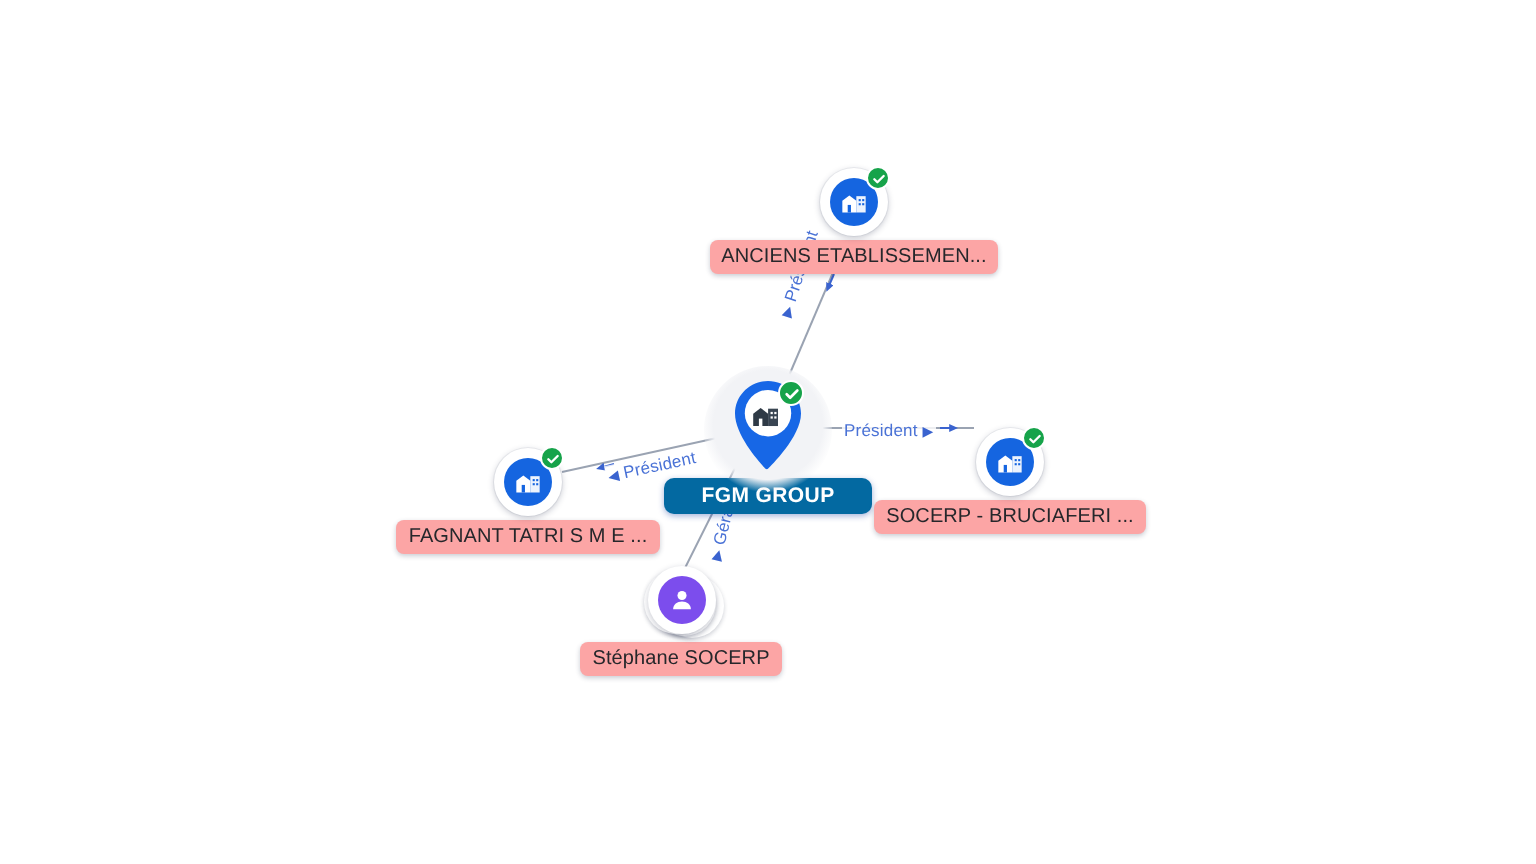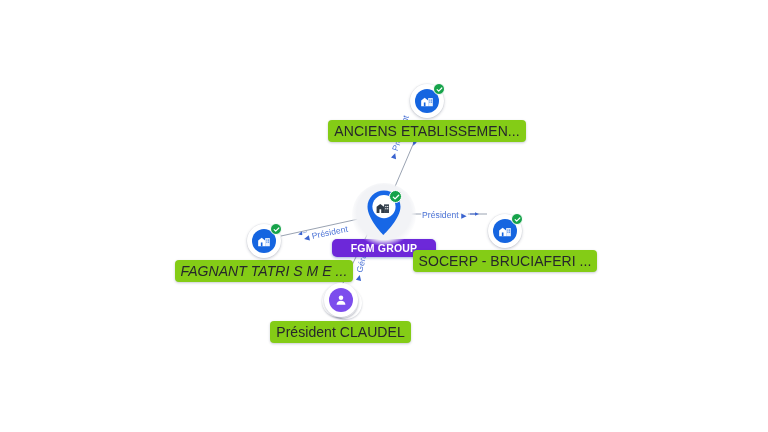--- a/index.html
+++ b/index.html
@@ -159,31 +159,31 @@
     background: #7c4ded;
     display: flex;
     align-items: center;
     justify-content: center;
   }
 
   
   .node-label {
     margin-top: 2px;
     font-family: "Liberation Sans", sans-serif;
-    font-size: 14px;
+    font-size: 10px;
     color: #26272b;
-    background: #84cc16;
+    background: #fca5a5;
     border-radius: 4px;
     padding: 3px 6px;
     white-space: nowrap;
     box-shadow: 0 1px 2.5px rgba(30,40,70,.24);
     letter-spacing: .05px;
   }
   .node-label.primary {
-    background: #6d28d9;
+    background: #0369a1;
     color: #ffffff;
     font-size: 10.5px;
     font-weight: 700;
     border-radius: 5px;
     padding: 3px 19px;
     box-shadow: 0 1px 3px rgba(20,60,160,.4);
     letter-spacing: .2px;
     text-align: center;
   }
 </style>
@@ -296,21 +296,21 @@
       </div>
       <span class="badge">
         <svg width="7" height="7" viewBox="0 0 12 12" aria-hidden="true">
           <path d="M2 6.2 L4.6 8.8 L10 3.4" stroke="#ffffff" stroke-width="2" fill="none" stroke-linecap="round" stroke-linejoin="round"></path>
         </svg>
       </span>
     </div>
     <div class="node-label">SOCERP - BRUCIAFERI ...</div>
   </div>
 
-  <div class="node" style="left:205px; top:224px; width:118px;font-style:italic;">
+  <div class="node" style="left:205px; top:224px; width:118px;">
     <div class="disc">
       <div class="disc-inner">
         <svg width="14" height="14" viewBox="0 0 24 24" aria-hidden="true">
           <path d="M2 21V11l6-4.5L14 11v10H2z" fill="#ffffff"></path>
           <path d="M14 21V7h8v14h-8z" fill="#ffffff" opacity=".92"></path>
           <rect x="16" y="9.5" width="1.8" height="1.8" fill="#1565e0"></rect>
           <rect x="19" y="9.5" width="1.8" height="1.8" fill="#1565e0"></rect>
           <rect x="16" y="13" width="1.8" height="1.8" fill="#1565e0"></rect>
           <rect x="19" y="13" width="1.8" height="1.8" fill="#1565e0"></rect>
           <rect x="6.6" y="14.5" width="2.8" height="6.5" fill="#1565e0"></rect>
@@ -332,16 +332,16 @@
       <div class="stack-card c1"></div>
       <div class="person-disc" style="left:6px; top:0;">
         <div class="person-inner">
           <svg width="14" height="14" viewBox="0 0 24 24" aria-hidden="true">
             <circle cx="12" cy="8.2" r="3.9" fill="#ffffff"></circle>
             <path d="M4.4 20c0-4.3 3.4-6.7 7.6-6.7s7.6 2.4 7.6 6.7z" fill="#ffffff"></path>
           </svg>
         </div>
       </div>
     </div>
-    <div class="node-label" style="margin-top:0;">Président CLAUDEL</div>
+    <div class="node-label" style="margin-top:0;">Stéphane SOCERP</div>
   </div>
 
 </div>
 
 </body></html>

